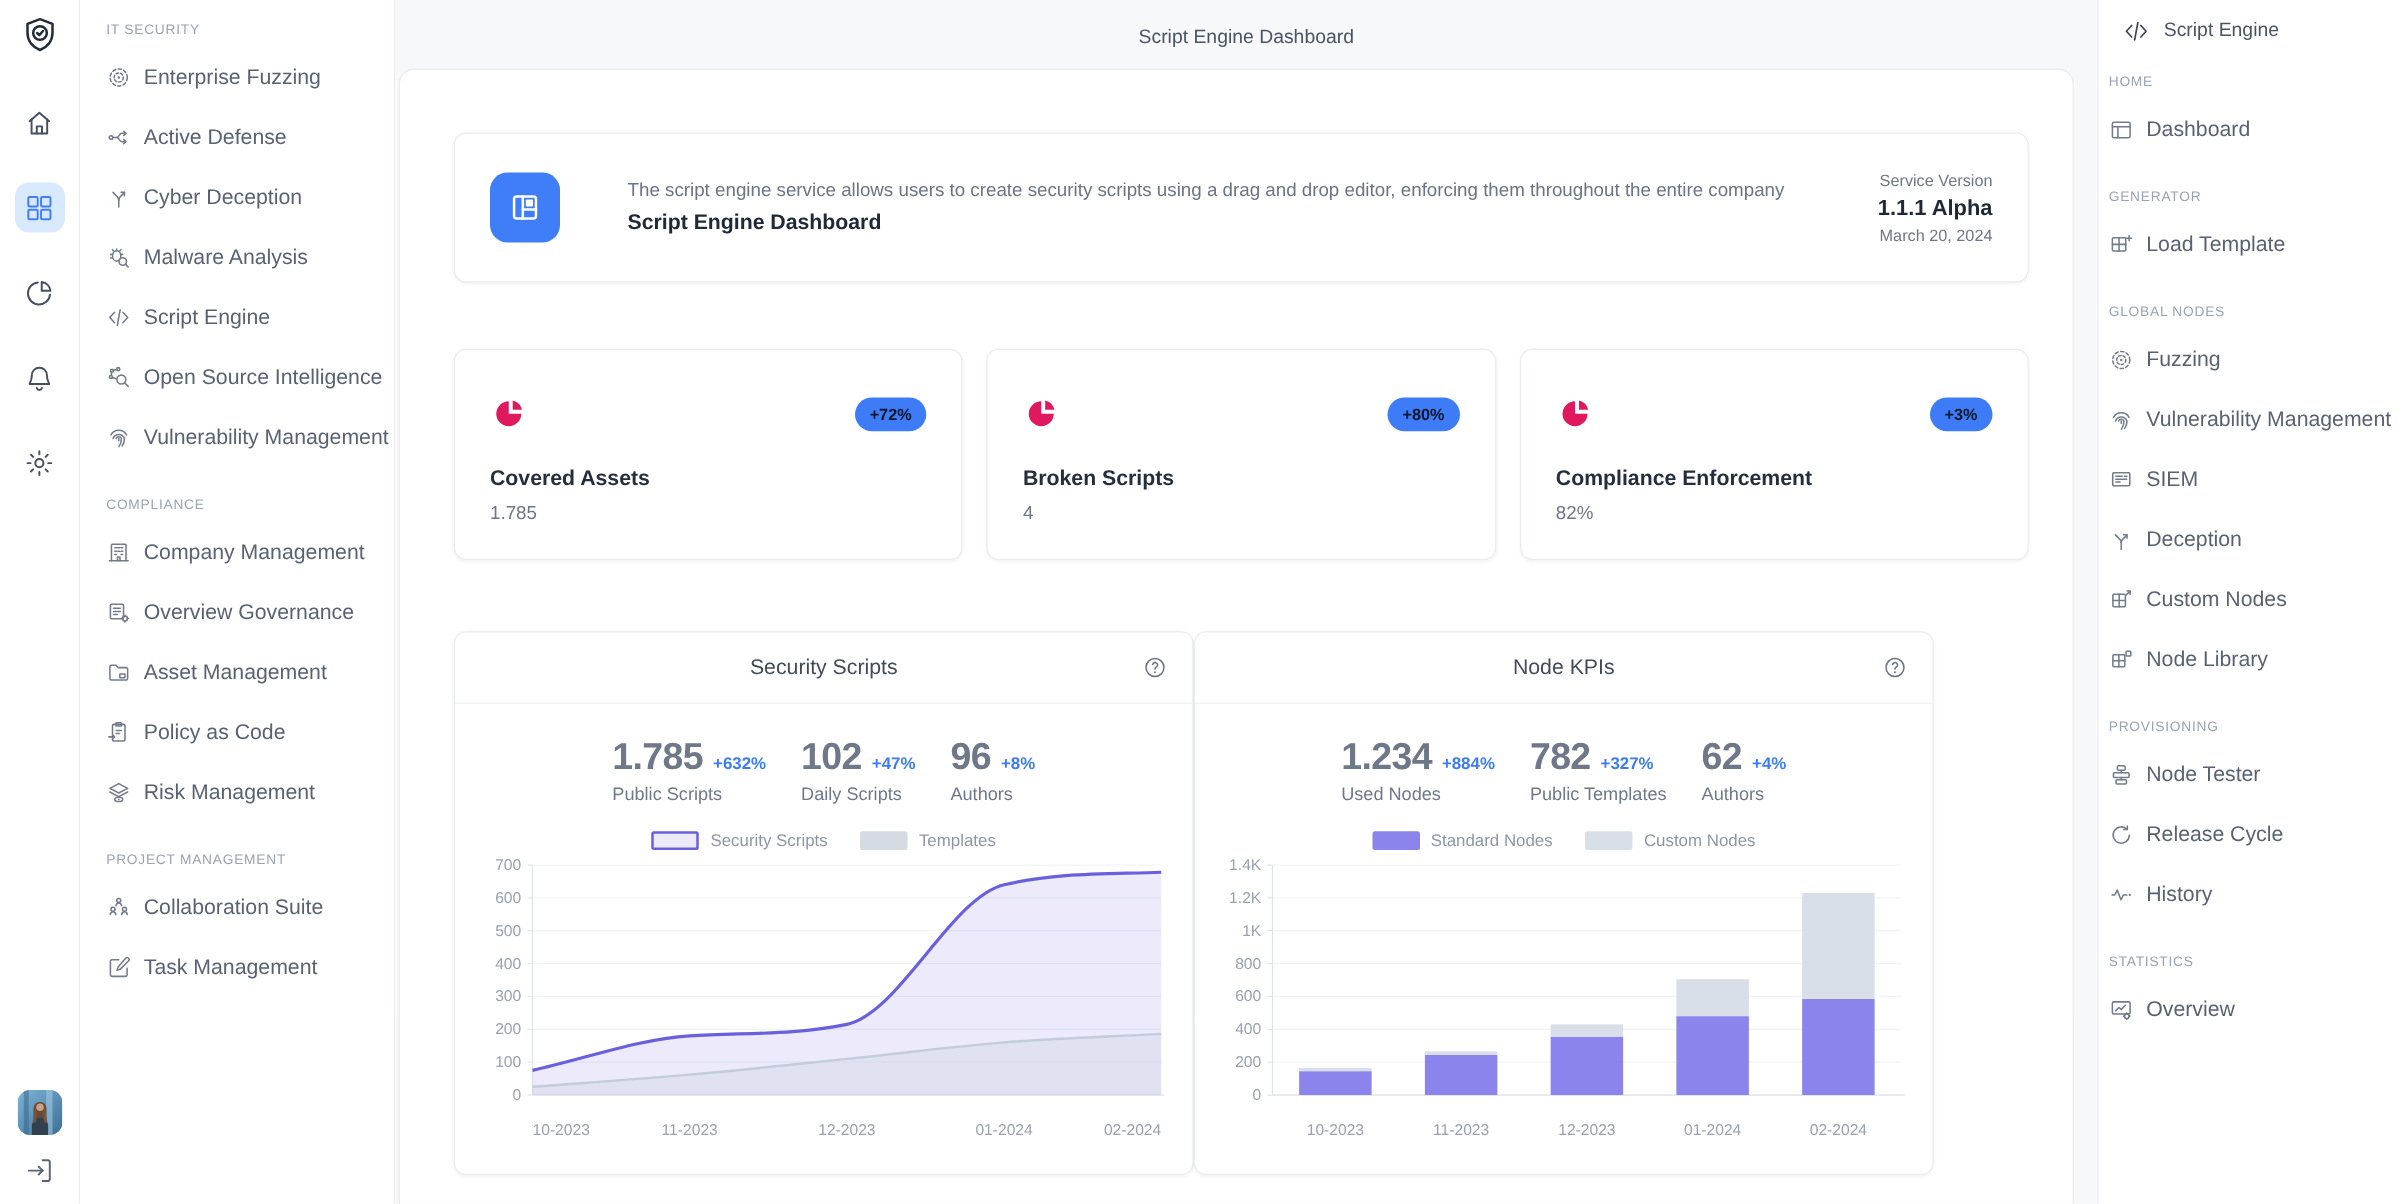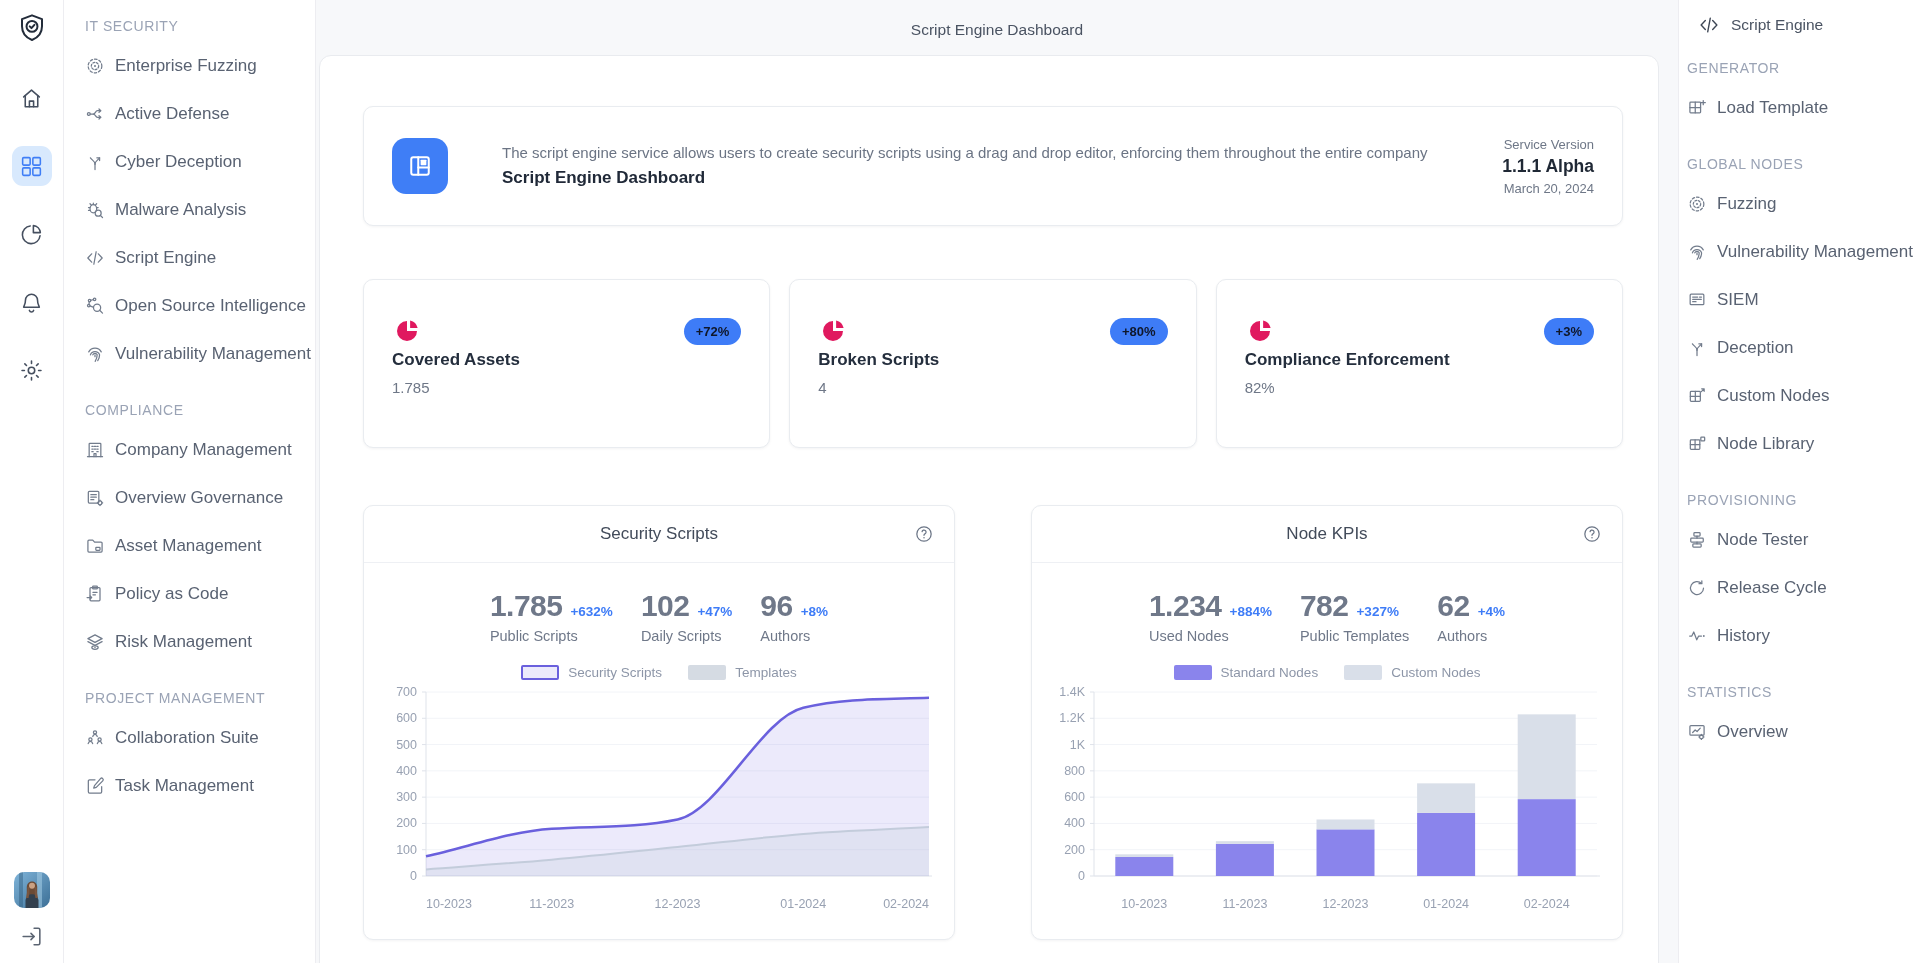--- a/index.html
+++ b/index.html
@@ -29,21 +29,21 @@
   .avatar { width: 36px; height: 36px; border-radius: 10px; overflow: hidden; cursor: pointer; }
   .avatar svg { width: 100%; height: 100%; }
   .rail-logout { width: 25px; height: 25px; color: #5b6472; cursor: pointer; }
 
   
   .sidebar {
     position: absolute; left: 64px; top: 0; bottom: 0; width: 252px;
     background: #fff; border-right: 1px solid #ededf1;
     padding: 16px 10px 0 21px; z-index: 4; overflow: hidden;
   }
-  .nav-label { font-size: 14px; color: #9aa3b5; letter-spacing: .6px; margin: 24px 0 8px; }
+  .nav-label { font-size: 11px; color: #9aa3b5; letter-spacing: .6px; margin: 24px 0 8px; }
   .nav-section:first-child .nav-label { margin-top: 2px; }
   .nav-item { height: 48px; display: flex; align-items: center; gap: 10px; cursor: pointer; white-space: nowrap; }
   .nav-item .icon { width: 20px; height: 20px; color: #727c8c; flex: none; }
   .nav-text { font-size: 17px; color: #596272; }
 
   
   .rightbar {
     position: absolute; right: 0; top: 0; bottom: 0; width: 242px;
     background: #fff; border-left: 1px solid #ededf1;
     padding: 14px 8px 0 8px; z-index: 4; overflow: hidden;
@@ -83,25 +83,25 @@
     flex: 1; height: 169px; position: relative; background: #fff;
     border: 1px solid #e9ecf0; border-radius: 10px;
     box-shadow: 0 1px 3px rgba(20,24,40,.05); padding: 36px 28px 0;
   }
   .stat-card .pie { width: 30px; height: 30px; color: #e0195f; }
   .badge {
     position: absolute; top: 38px; right: 28px;
     background: #3e7cf7; color: #0f172a; font-size: 13px; font-weight: bold;
     padding: 6px 12px; border-radius: 999px;
   }
-  .stat-title { font-size: 17px; font-weight: bold; color: #242e3d; }
+  .stat-title { font-size: 17px; font-weight: bold; color: #242e3d; margin-top: 22px; }
   .stat-value { font-size: 15px; color: #6e7787; margin-top: 9px; }
 
   
-  .charts-row { margin: 57px 35px 0 43px; display: flex; justify-content: space-between; }
+  .charts-row { margin: 57px 35px 0 43px; display: flex; justify-content: flex-start; }
   .chart-panel {
     width: 592px; height: 435px; background: #fff;
     border: 1px solid #e9ecf0; border-radius: 10px;
     box-shadow: 0 1px 3px rgba(20,24,40,.05);
     display: flex; flex-direction: column;
   }
   .cp-head { height: 57px; flex: none; display: flex; align-items: center; justify-content: center; position: relative; border-bottom: 1px solid #eef0f4; }
   .cp-title { font-size: 17px; color: #424b5a; }
   .cp-help { position: absolute; right: 20px; top: 50%; transform: translateY(-50%); width: 20px; height: 20px; color: #6b7586; cursor: pointer; }
   .cp-stats { display: flex; justify-content: center; gap: 28px; padding-top: 26px; }
@@ -591,20 +591,33 @@
         <svg viewBox="0 0 24 24">
           <path d="M8 7l-4.6 5L8 17"></path>
           <path d="M16 7l4.6 5L16 17"></path>
           <path d="M13.4 4.5l-2.8 15"></path>
         </svg>
       </span>
     <span class="rb-title">Script Engine</span>
   </div>
   <div class="rb-nav">
       <div class="nav-section">
+        <div class="nav-label">HOME</div>
+        <div class="nav-item">
+          <span class="icon">
+            <svg viewBox="0 0 24 24">
+              <rect x="3.5" y="4.5" width="17" height="15" rx="1.5"></rect>
+              <path d="M3.5 8.8h17"></path>
+              <path d="M8.8 8.8v10.7"></path>
+            </svg>
+          </span>
+          <span class="nav-text">Dashboard</span>
+        </div>
+      </div>
+      <div class="nav-section">
         <div class="nav-label">GENERATOR</div>
         <div class="nav-item">
           <span class="icon">
             <svg viewBox="0 0 24 24">
               <rect x="3.5" y="5" width="12.8" height="12.8" rx="1"></rect>
               <path d="M9.9 5v12.8M3.5 11.4h12.8"></path>
               <path d="M19.5 3v5M17 5.5h5"></path>
             </svg>
           </span>
           <span class="nav-text">Load Template</span>

